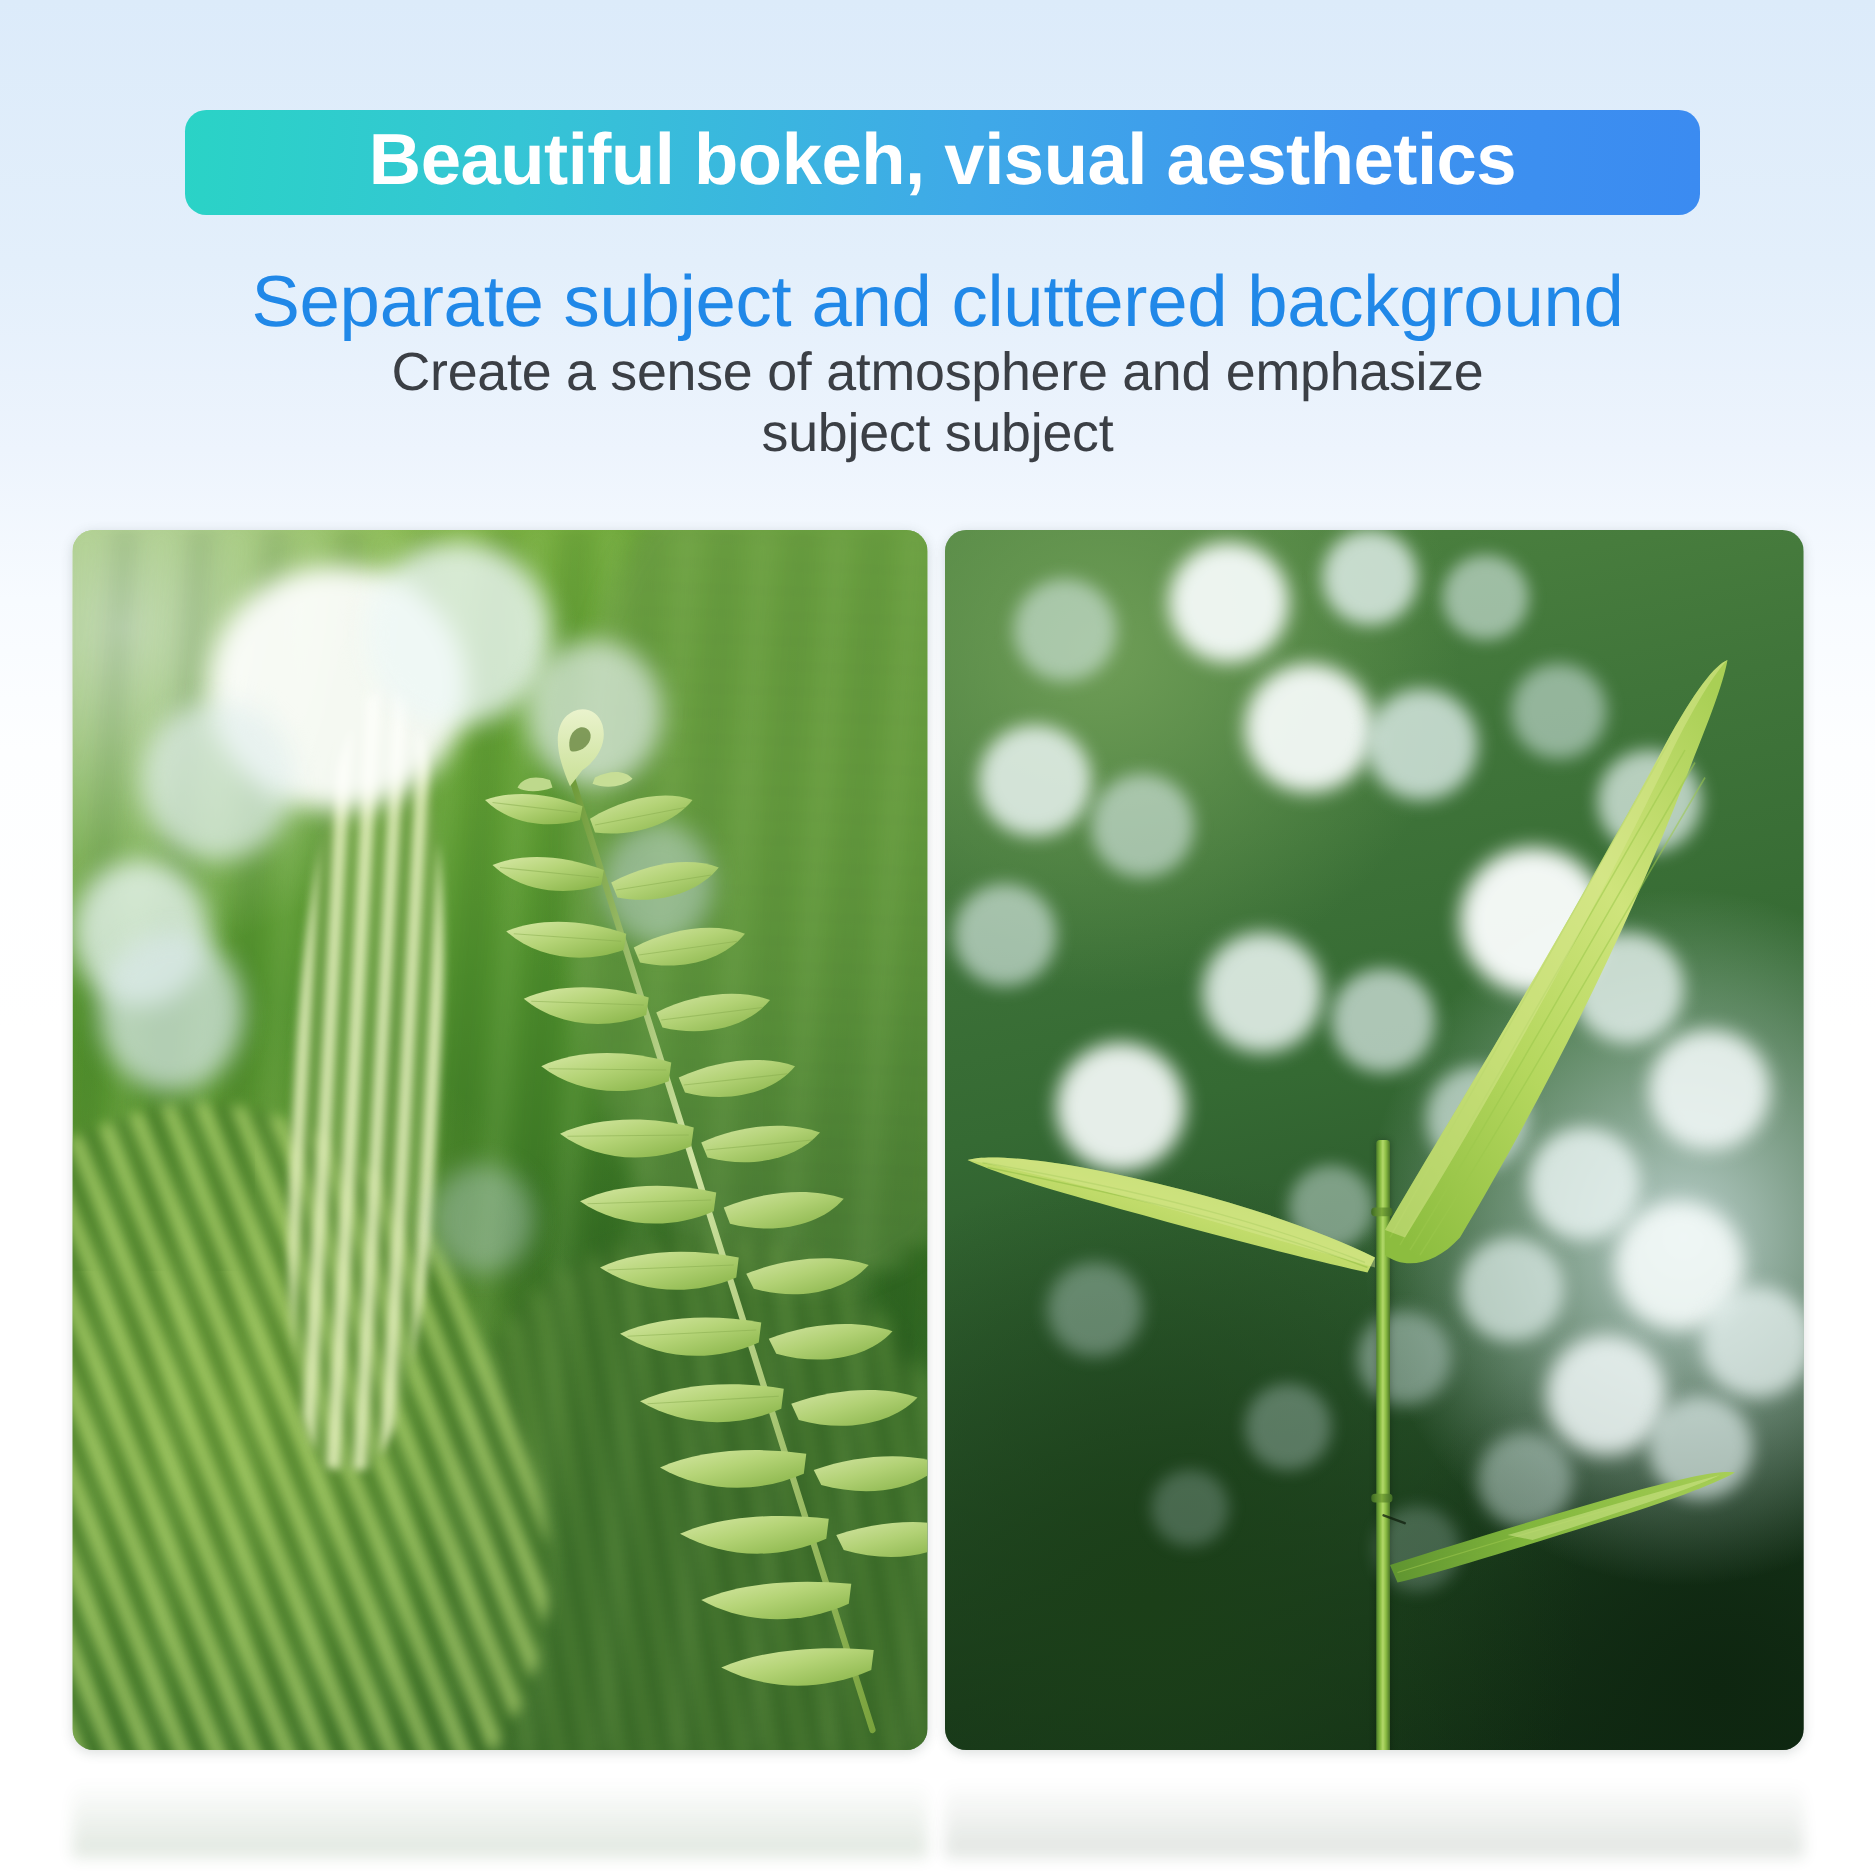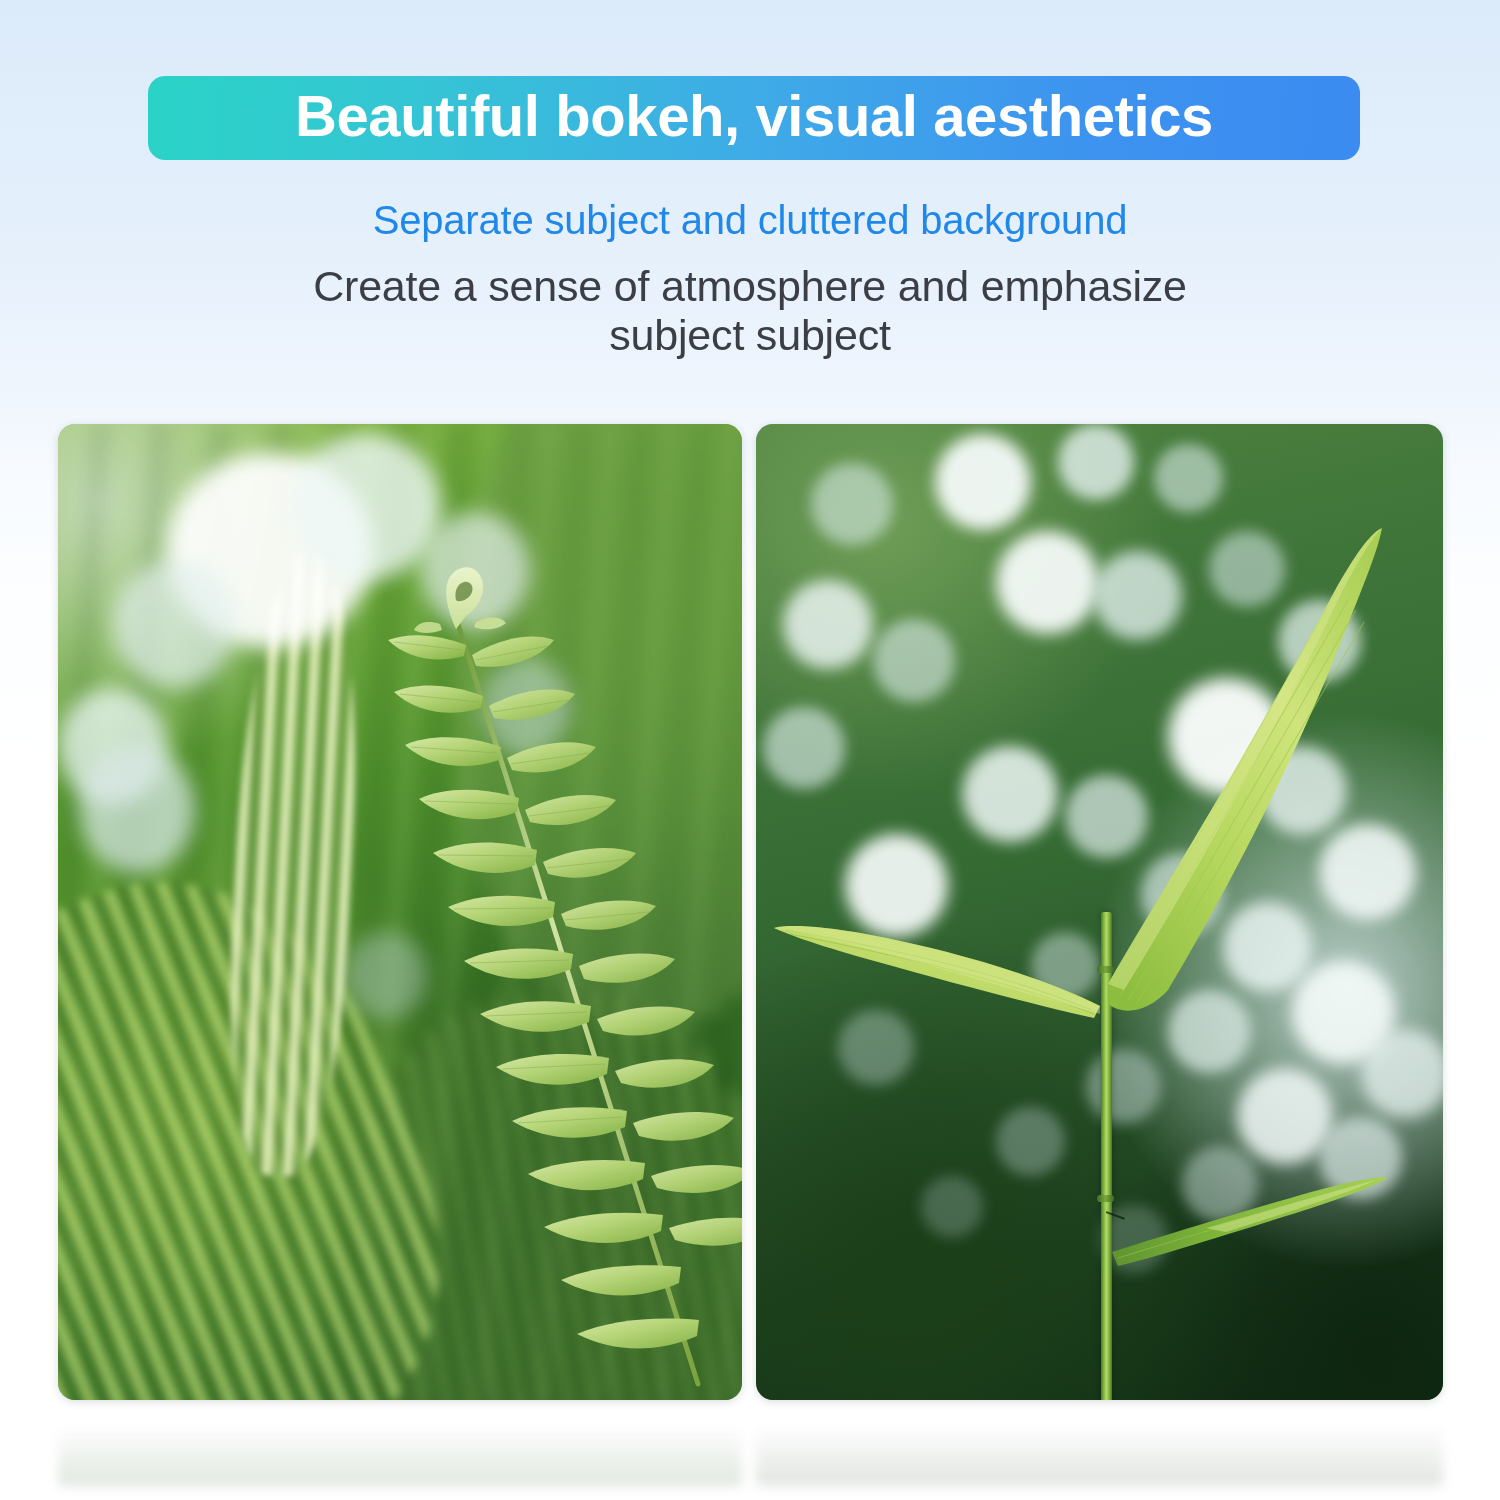--- a/index.html
+++ b/index.html
@@ -11,21 +11,21 @@
       #e3effb 14%,
       #edf4fd 24%,
       #f7fbff 32%,
       #fdfeff 40%,
       #ffffff 55%,
       #ffffff 100%);
     position:relative;
   }
 
   
-  .header { position:absolute; left:0; top:0; width:1228px; height:400px; }
+  .header { position:absolute; left:0; top:12px; width:1228px; height:400px; }
 
   .title-banner {
     position:absolute;
     left:148px; top:76px;
     width:1212px; height:84px;
     border-radius:17px;
     background:linear-gradient(95deg,#2ad3c6 0%,#35c5d5 22%,#3fa9e8 52%,#3d93ef 78%,#3b8bf1 100%);
     display:flex; align-items:center; justify-content:center;
     overflow:hidden;
   }
@@ -36,21 +36,21 @@
     letter-spacing:-0.4px;
     line-height:1;
     white-space:nowrap;
     padding-bottom:4px;
   }
 
   .subtitle {
     position:absolute; left:0; top:198px; width:1500px;
     text-align:center;
     color:#2088e8;
-    font-size:40px;
+    font-size:58px;
     font-weight:400;
     letter-spacing:-0.2px;
     line-height:1.12;
   }
   .desc {
     position:absolute; left:255px; top:262px; width:990px;
     text-align:center;
     color:#3b3f45;
     font-size:43px;
     font-weight:400;

